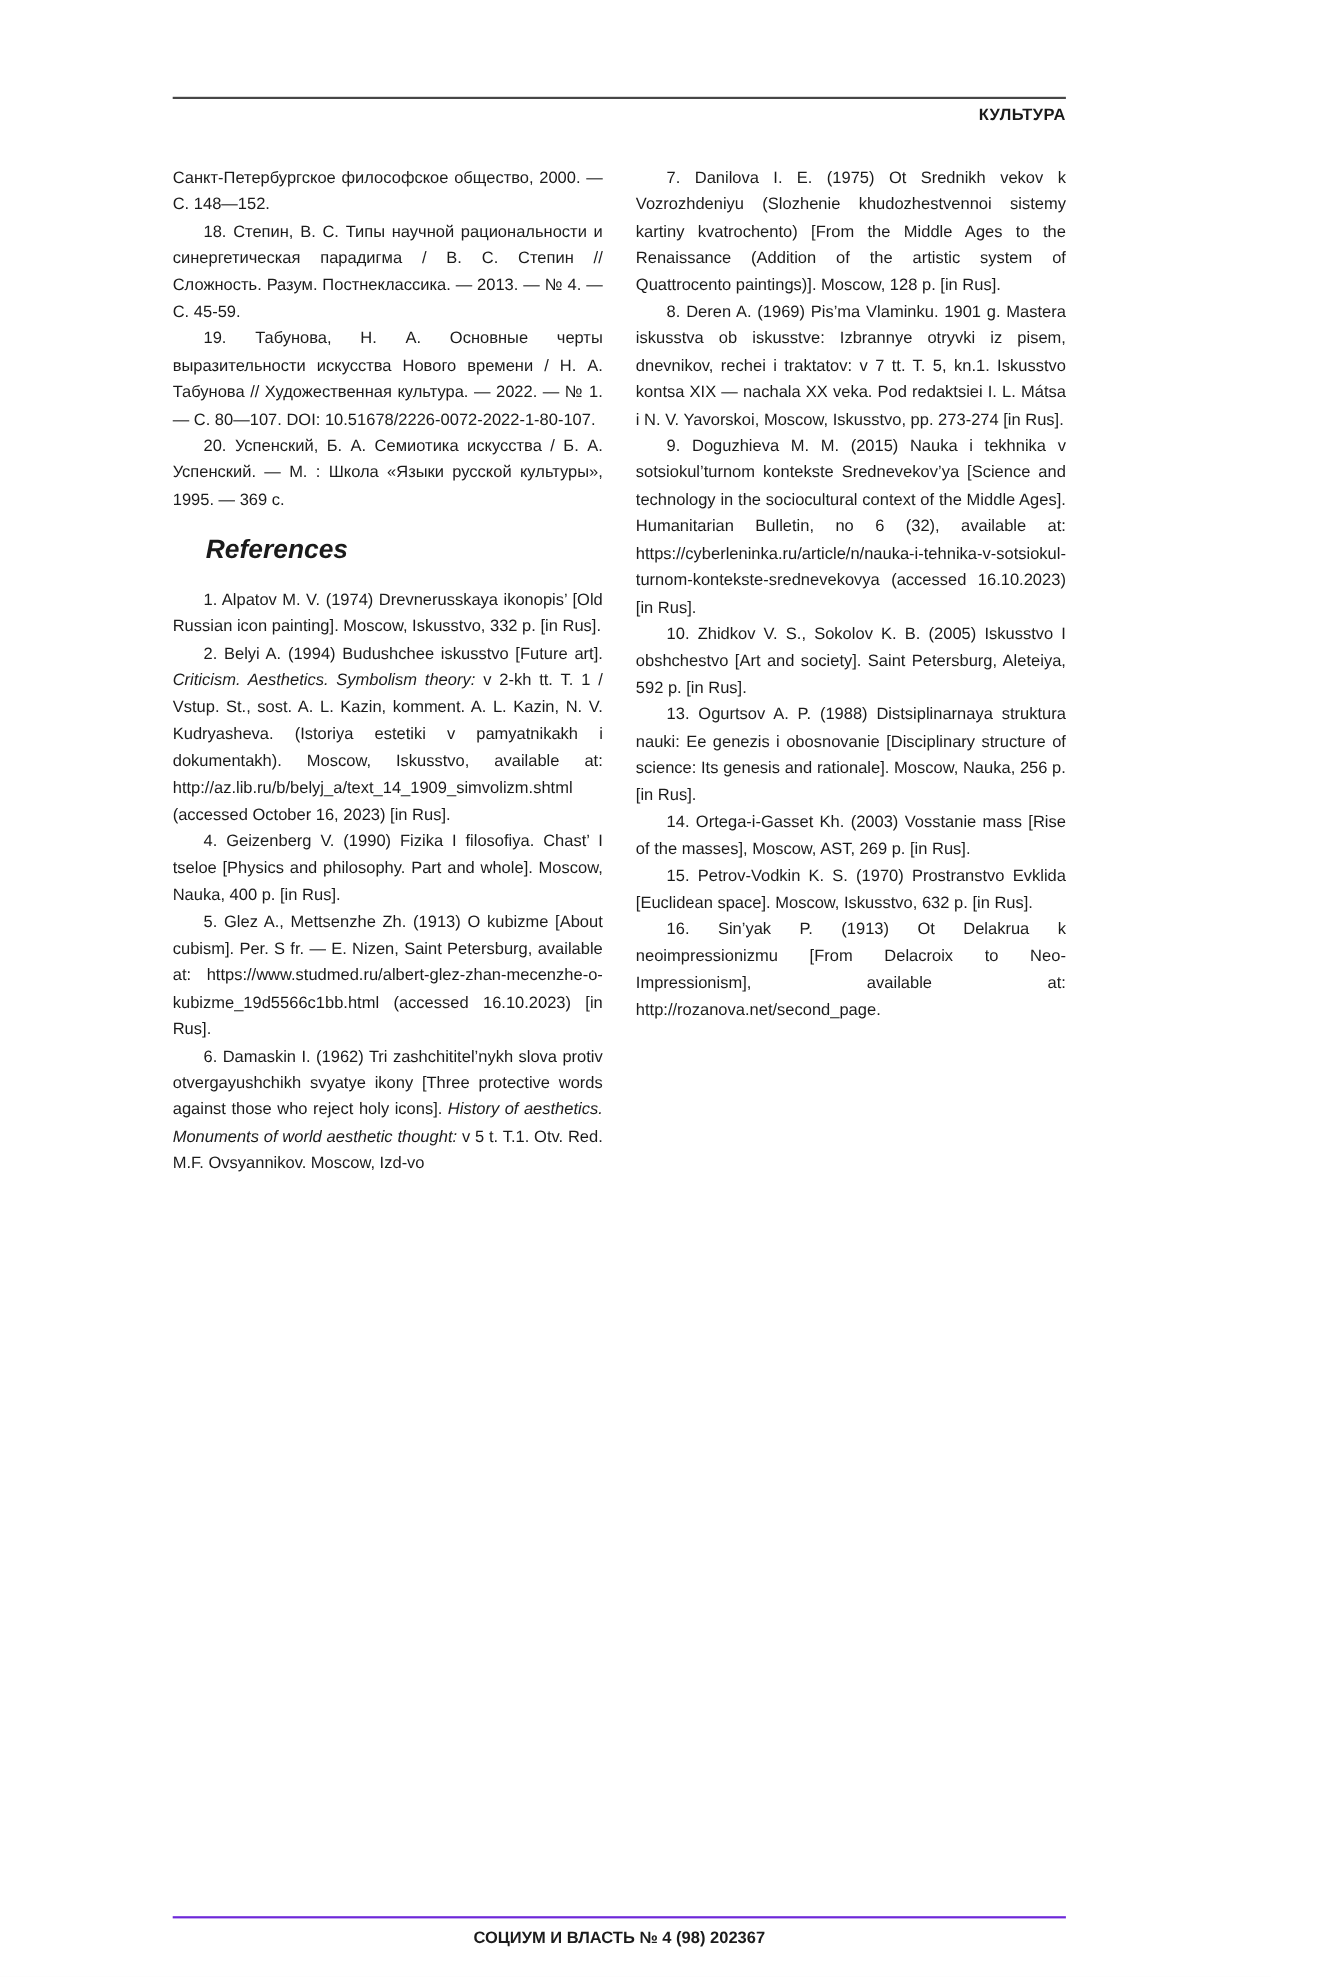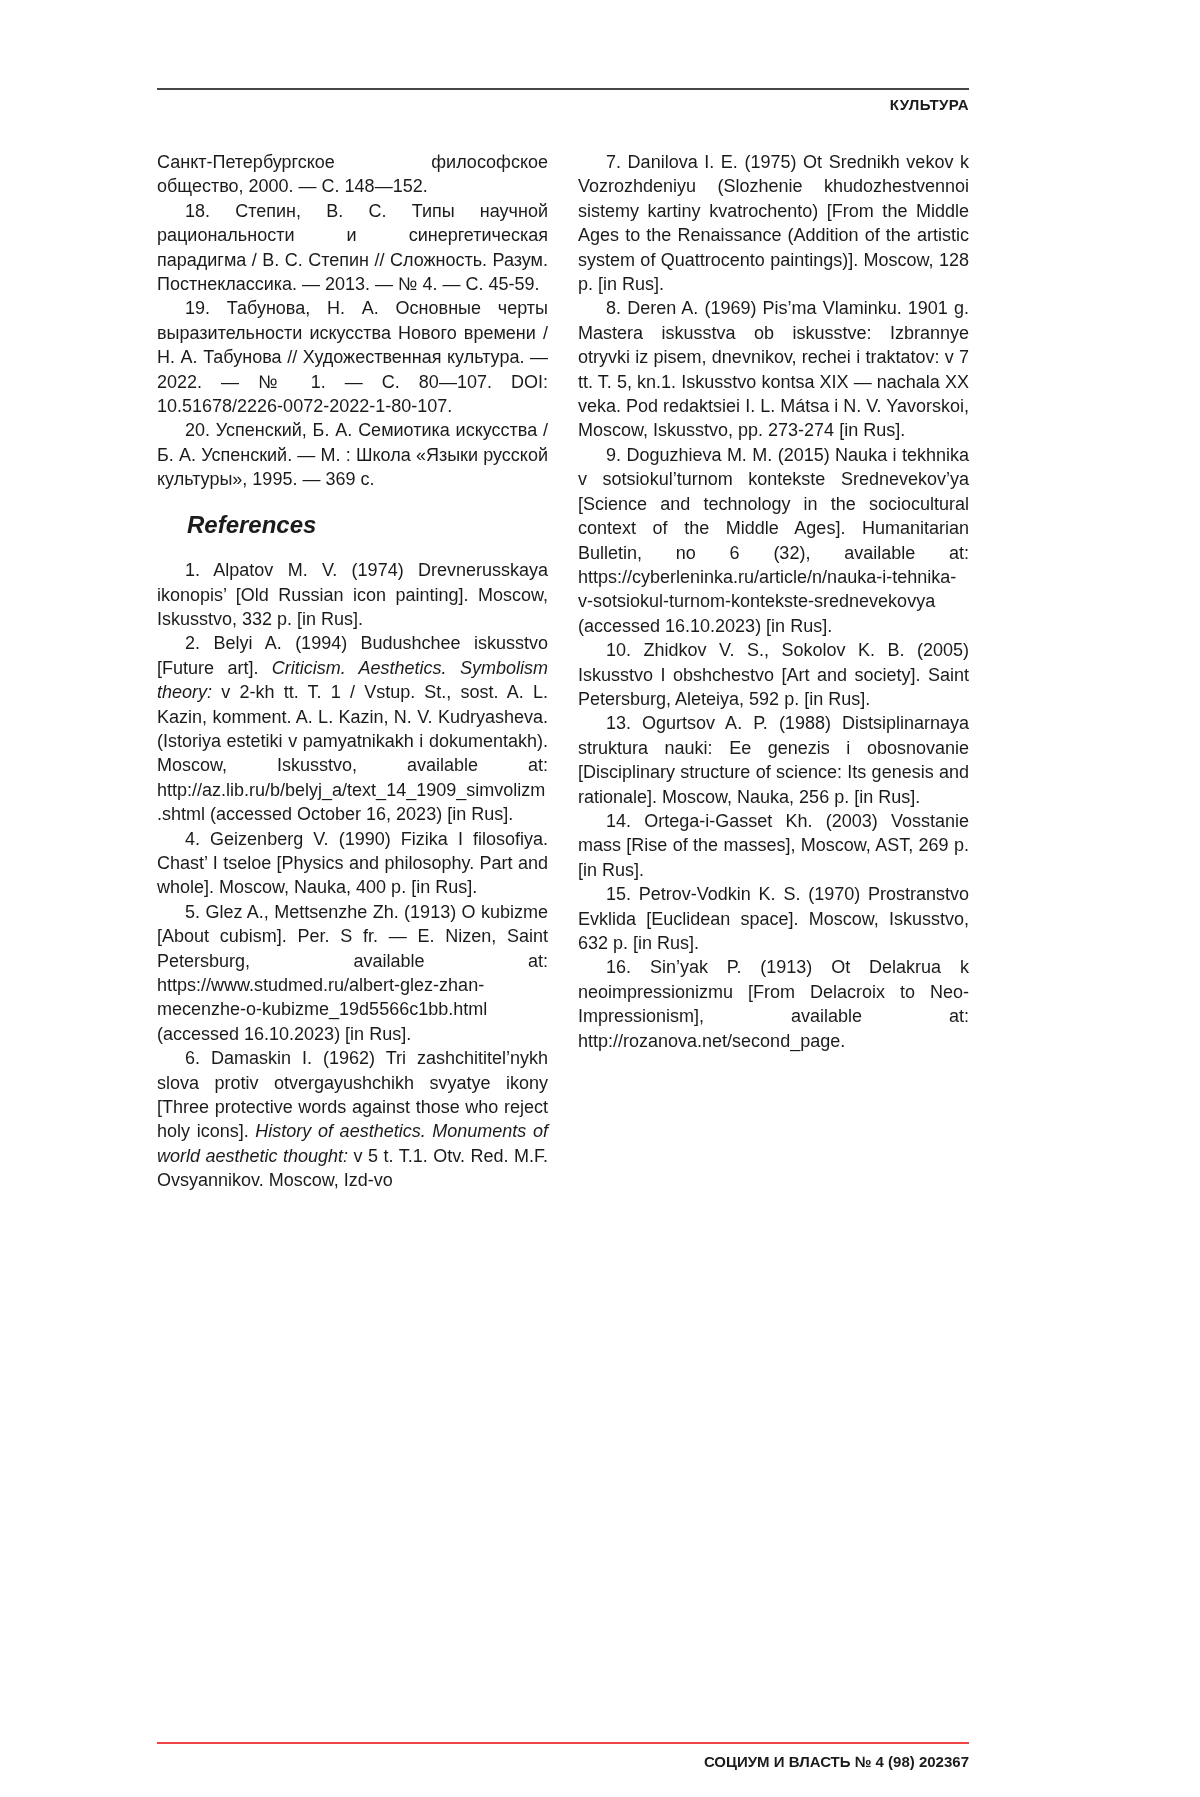--- a/index.html
+++ b/index.html
@@ -34,41 +34,41 @@
     letter-spacing: 0.4px;
   }
   main.body-text {
     top: 150px;
     display: flex;
     gap: 30px;
     align-items: flex-start;
   }
   .col { width: 391px; }
   .para {
-    font-size: 18px;
+    font-size: 15px;
     line-height: 24.4px;
     text-align: justify;
     margin: 0;
     overflow-wrap: anywhere;
   }
   .para.indent { text-indent: 28px; }
   .seg.italic { font-style: italic; }
   .ref-heading {
     font-size: 24px;
     line-height: 24.4px;
     font-weight: 700;
     margin: 21px 0 21px 30px;
     font-style: italic;
   }
   footer.page-footer {
     top: 1742px;
-    border-top: 2px solid #ef4444;
+    border-top: 2px solid #6d28d9;
     padding-top: 9px;
     display: flex;
-    justify-content: flex-end;
+    justify-content: center;
     align-items: baseline;
     font-size: 15px;
     font-weight: 700;
   }
 </style>
 </head>
 <body>
 
 <div class="sheet">
 

